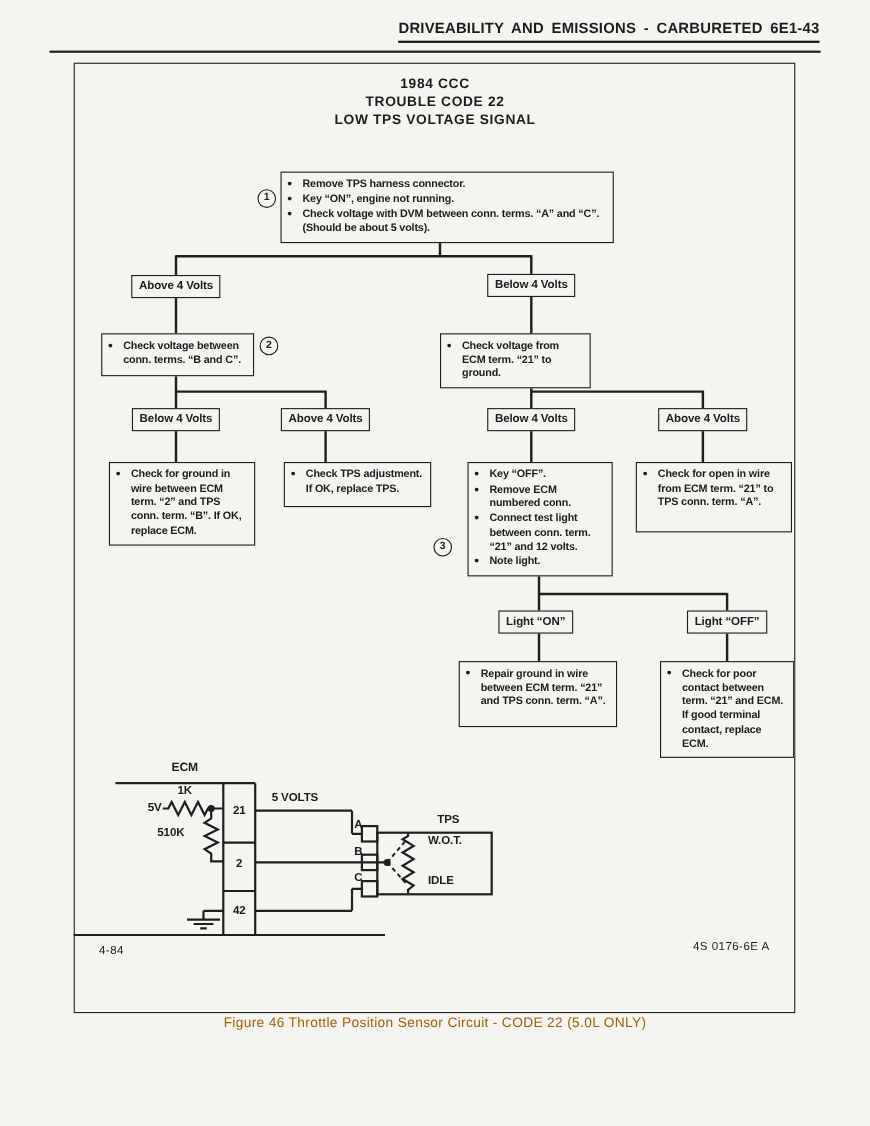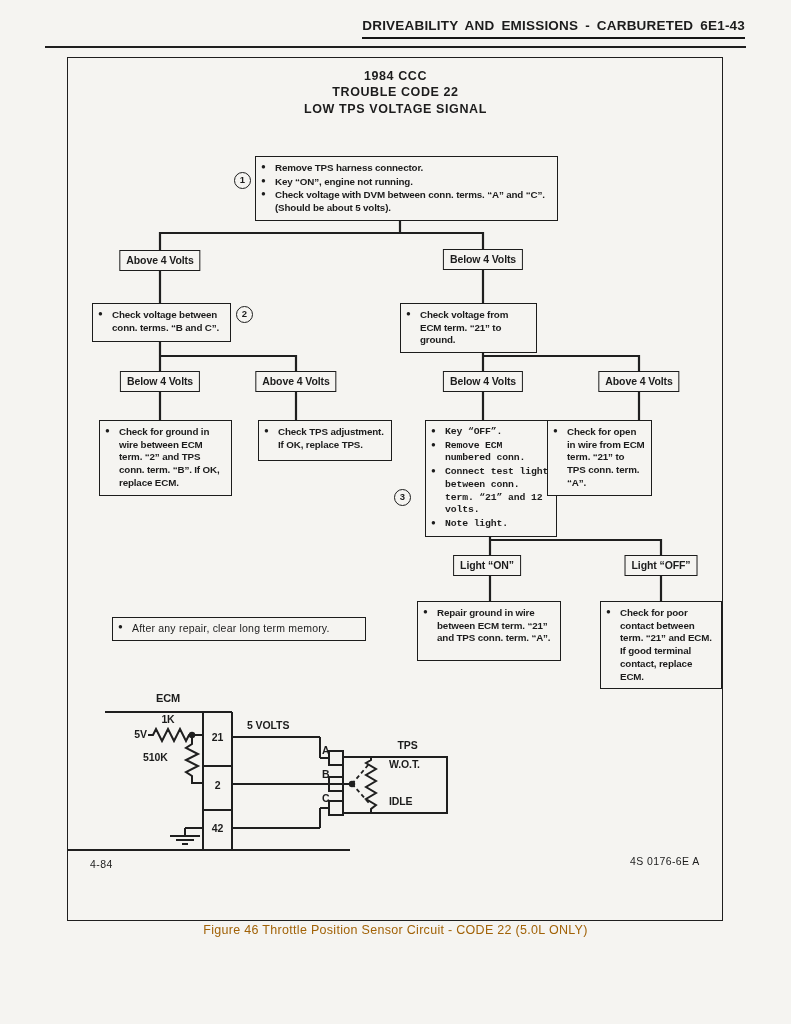--- a/index.html
+++ b/index.html
@@ -56,22 +56,22 @@
   
   .foot{position:absolute;font:10.5px/1.2 "Liberation Sans",sans-serif;letter-spacing:.4px;text-align:right;}
   .caption{position:absolute;left:0;top:923px;width:791px;text-align:center;
     font:12.5px/1.2 "Liberation Sans",sans-serif;letter-spacing:.3px;color:#a16207;}
   
   #box1{left:255px;top:156px;width:303px;min-height:59px;}
   #box2{left:92px;top:303px;width:139px;min-height:39px;}
   #box5{left:400px;top:303px;width:137px;min-height:38px;}
   #box3{left:99px;top:420px;width:133px;min-height:76px;}
   #box4{left:258px;top:420px;width:134px;min-height:41px;}
-  #box6{left:425px;top:420px;width:132px;min-height:98px;font-family:Liberation Mono, monospace;}
-  #box7{left:547px;top:420px;width:105px;min-height:64px;}
+  #box6{left:425px;top:420px;width:132px;min-height:98px;}
+  #box7{left:578px;top:420px;width:142px;min-height:64px;}
   #box8{left:417px;top:601px;width:144px;min-height:60px;}
   #box9{left:600px;top:601px;width:122px;min-height:87px;}
   #note{left:112px;top:617px;width:254px;}
   #c1{left:234px;top:172px;} #c2{left:236px;top:306px;} #c3{left:394px;top:489px;}
   #d1l{left:160px;top:250px;} #d1r{left:483px;top:249px;}
   #d2l{left:160px;top:371px;} #d2r{left:296px;top:371px;}
   #d3l{left:483px;top:371px;} #d3r{left:639px;top:371px;}
   #lon{left:487px;top:555px;} #loff{left:661px;top:555px;}
   #lb-ecm{left:148px;top:692px;width:40px;text-align:center;font-size:11px;}
   #lb-1k{left:150px;top:713px;width:36px;text-align:center;}
@@ -173,23 +173,20 @@
   <div class="dlabel" id="lon">Light “ON”</div>
   <div class="dlabel" id="loff">Light “OFF”</div>
 
   <div class="box" id="box8">
     <div class="bi">Repair ground in wire between ECM term. “21” and TPS conn. term. “A”.</div>
   </div>
   <div class="box" id="box9">
     <div class="bi">Check for poor contact between term. “21” and ECM. If good terminal contact, replace ECM.</div>
   </div>
 
-  <div class="box" id="note">
-    <div class="bi">After any repair, clear long term memory.</div>
-  </div>
 
   <div class="clabel" id="lb-ecm">ECM</div>
   <div class="clabel" id="lb-1k">1K</div>
   <div class="clabel" id="lb-5v">5V</div>
   <div class="clabel" id="lb-510k">510K</div>
   <div class="clabel" id="lb-21">21</div>
   <div class="clabel" id="lb-2">2</div>
   <div class="clabel" id="lb-22">42</div>
   <div class="clabel" id="lb-5volts">5 VOLTS</div>
   <div class="clabel" id="lb-a">A</div>

